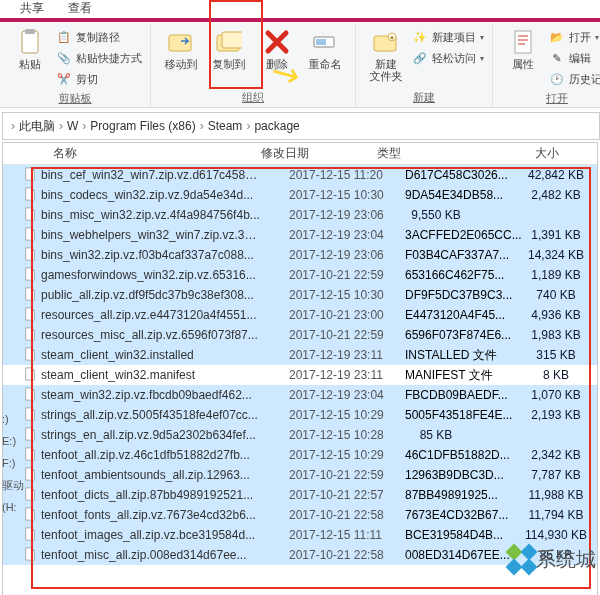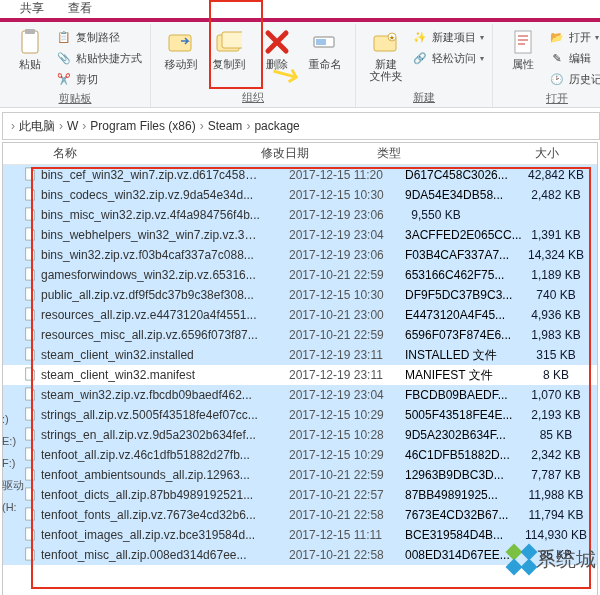--- a/index.html
+++ b/index.html
@@ -335,21 +335,20 @@
         <div class="c-type">5005F43518FE4E...</div>
         <div class="c-size">2,193 KB</div>
       </div>
       <div class="frow sel">
         <div class="c-icon"><svg class="fileico" viewBox="0 0 16 16">
             <path d="M3 1 h7 l3 3 v11 H3 Z" fill="#fff" stroke="#9aa"></path>
             <path d="M10 1 v3 h3" fill="none" stroke="#9aa"></path>
           </svg></div>
         <div class="c-name">strings_en_all.zip.vz.9d5a2302b634fef...</div>
         <div class="c-date">2017-12-15 10:28</div>
-        <div class="c-type">9D5A2302B634F...</div>
         <div class="c-size">85 KB</div>
       </div>
       <div class="frow sel">
         <div class="c-icon"><svg class="fileico" viewBox="0 0 16 16">
             <path d="M3 1 h7 l3 3 v11 H3 Z" fill="#fff" stroke="#9aa"></path>
             <path d="M10 1 v3 h3" fill="none" stroke="#9aa"></path>
           </svg></div>
         <div class="c-name">tenfoot_all.zip.vz.46c1dfb51882d27fb...</div>
         <div class="c-date">2017-12-15 10:29</div>
         <div class="c-type">46C1DFB51882D...</div>

